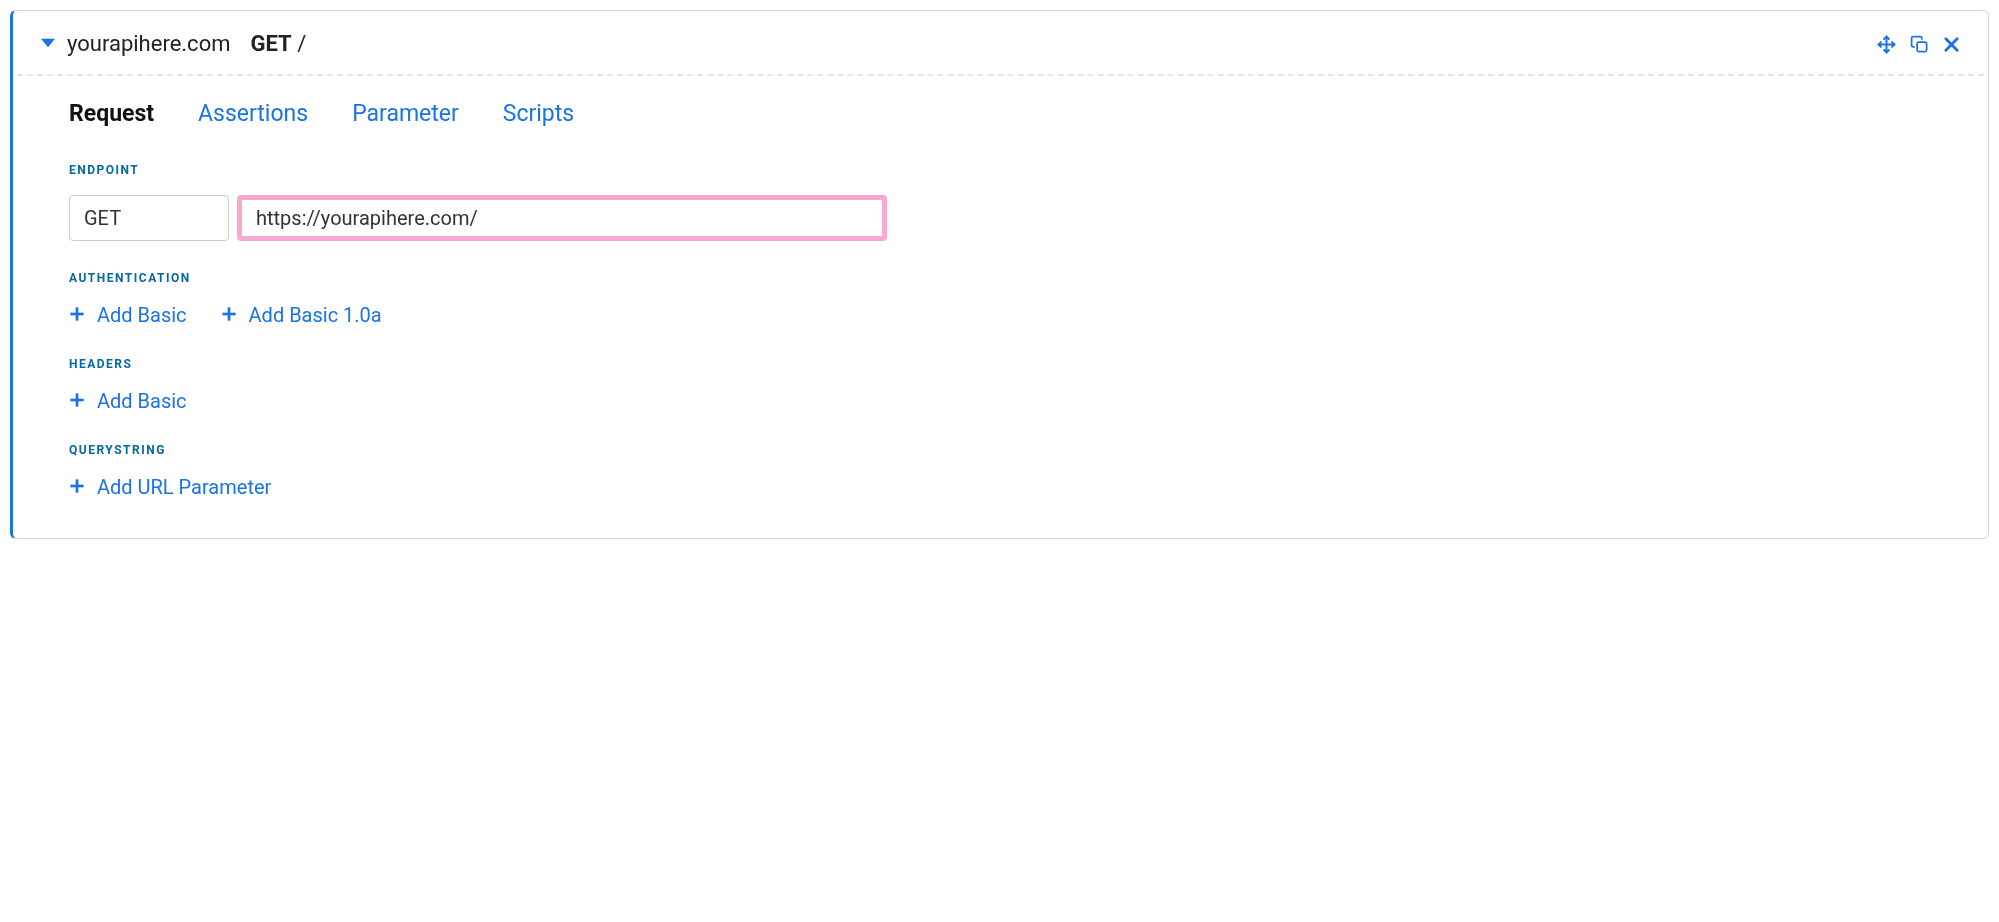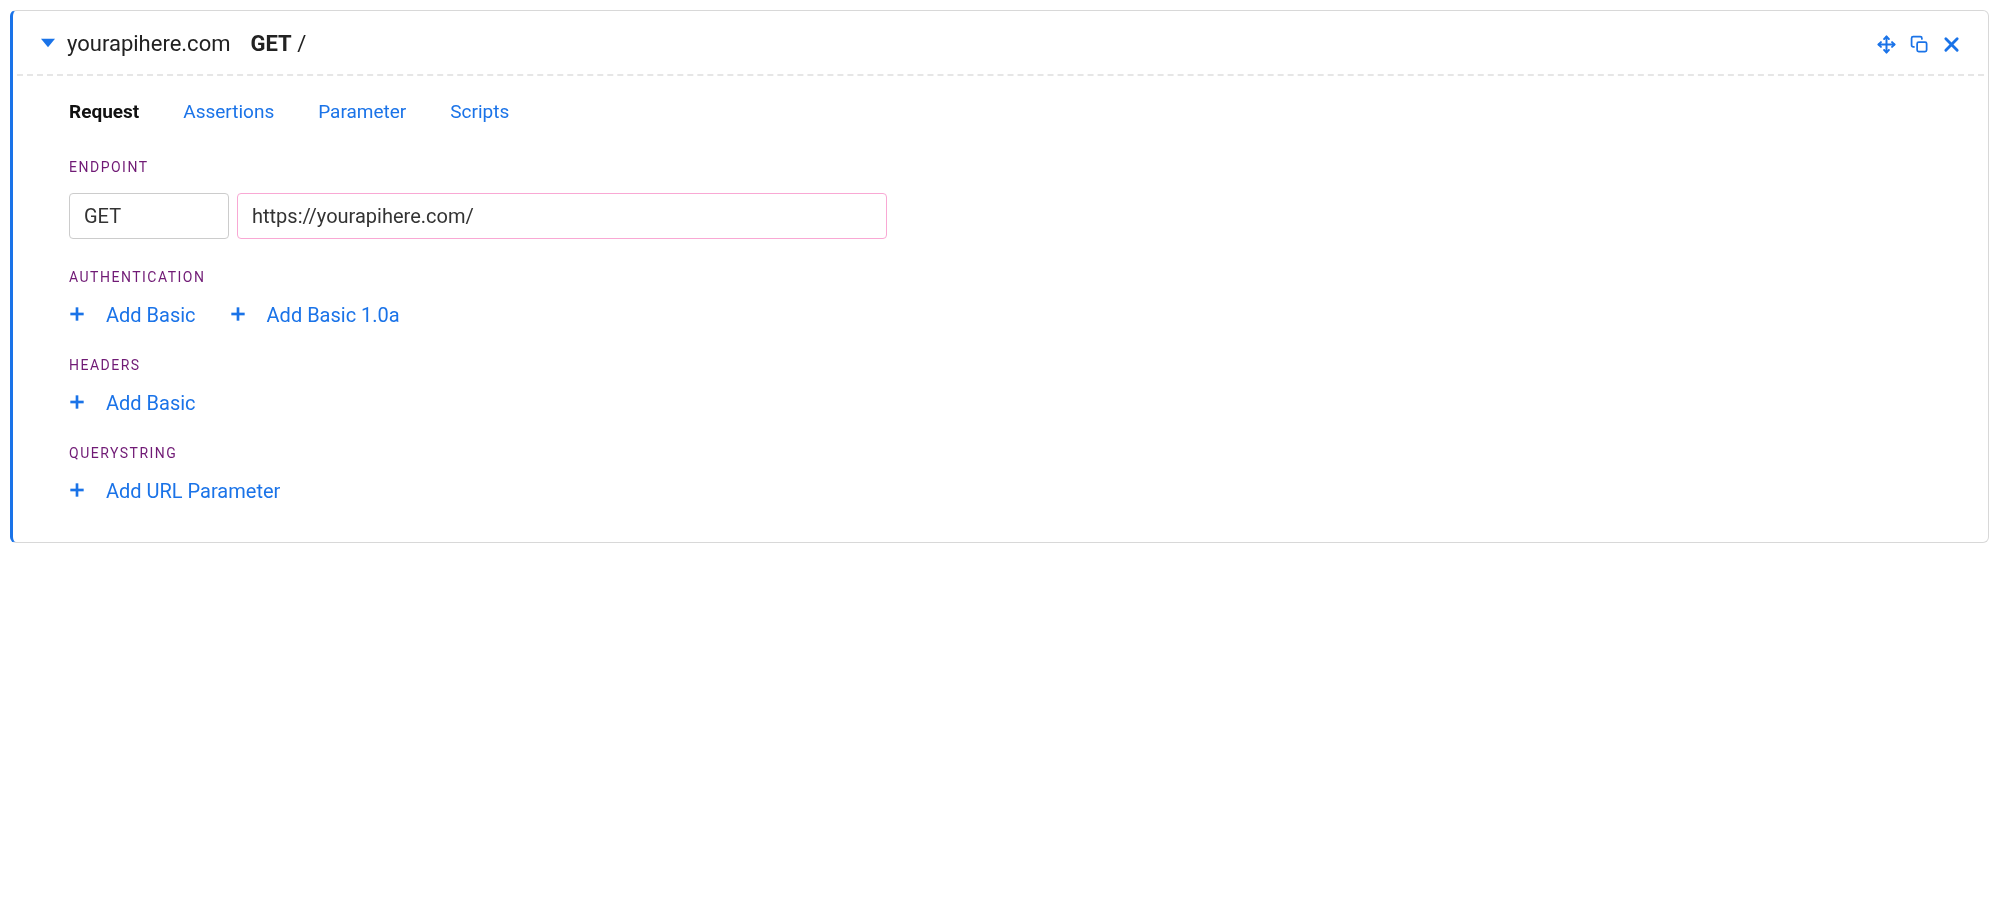--- a/index.html
+++ b/index.html
@@ -73,74 +73,74 @@
     }
     .panel-body {
       padding: 24px 56px 36px 56px;
     }
     .tabs {
       display: flex;
       gap: 44px;
       margin-bottom: 36px;
     }
     .tab {
-      font-size: 19px;
+      font-size: 23px;
       color: #1a73e8;
       cursor: pointer;
       font-weight: 400;
     }
     .tab.active {
       color: #111;
       font-weight: 700;
     }
     .section {
       margin-bottom: 30px;
     }
     .section-label {
-      font-size: 14px;
-      color: #701a75;
+      font-size: 12px;
+      color: #0369a1;
       letter-spacing: 1.5px;
       text-transform: uppercase;
       margin-bottom: 18px;
-      font-weight: 400;
+      font-weight: 700;
     }
     .endpoint-row {
       display: flex;
       gap: 8px;
     }
     .method-select {
       width: 160px;
       height: 46px;
       border: 1px solid #ccc;
       border-radius: 4px;
       padding: 0 14px;
       font-size: 20px;
       color: #333;
       background: #fff;
       font-family: inherit;
     }
     .url-input {
       width: 650px;
       height: 46px;
-      border: 1px solid #f9a8d4;
+      border: 5px solid #f9a8d4;
       border-radius: 4px;
       padding: 0 14px;
       font-size: 20px;
       color: #333;
       background: #fff;
       font-family: inherit;
     }
     .action-links {
       display: flex;
       gap: 34px;
     }
     .action-link {
       display: inline-flex;
       align-items: center;
-      gap: 21px;
+      gap: 12px;
       color: #1a73e8;
       font-size: 20px;
       cursor: pointer;
       font-weight: 400;
       justify-content: space-between;
     }
     .plus-icon {
       font-weight: 700;
       font-size: 20px;
     }

